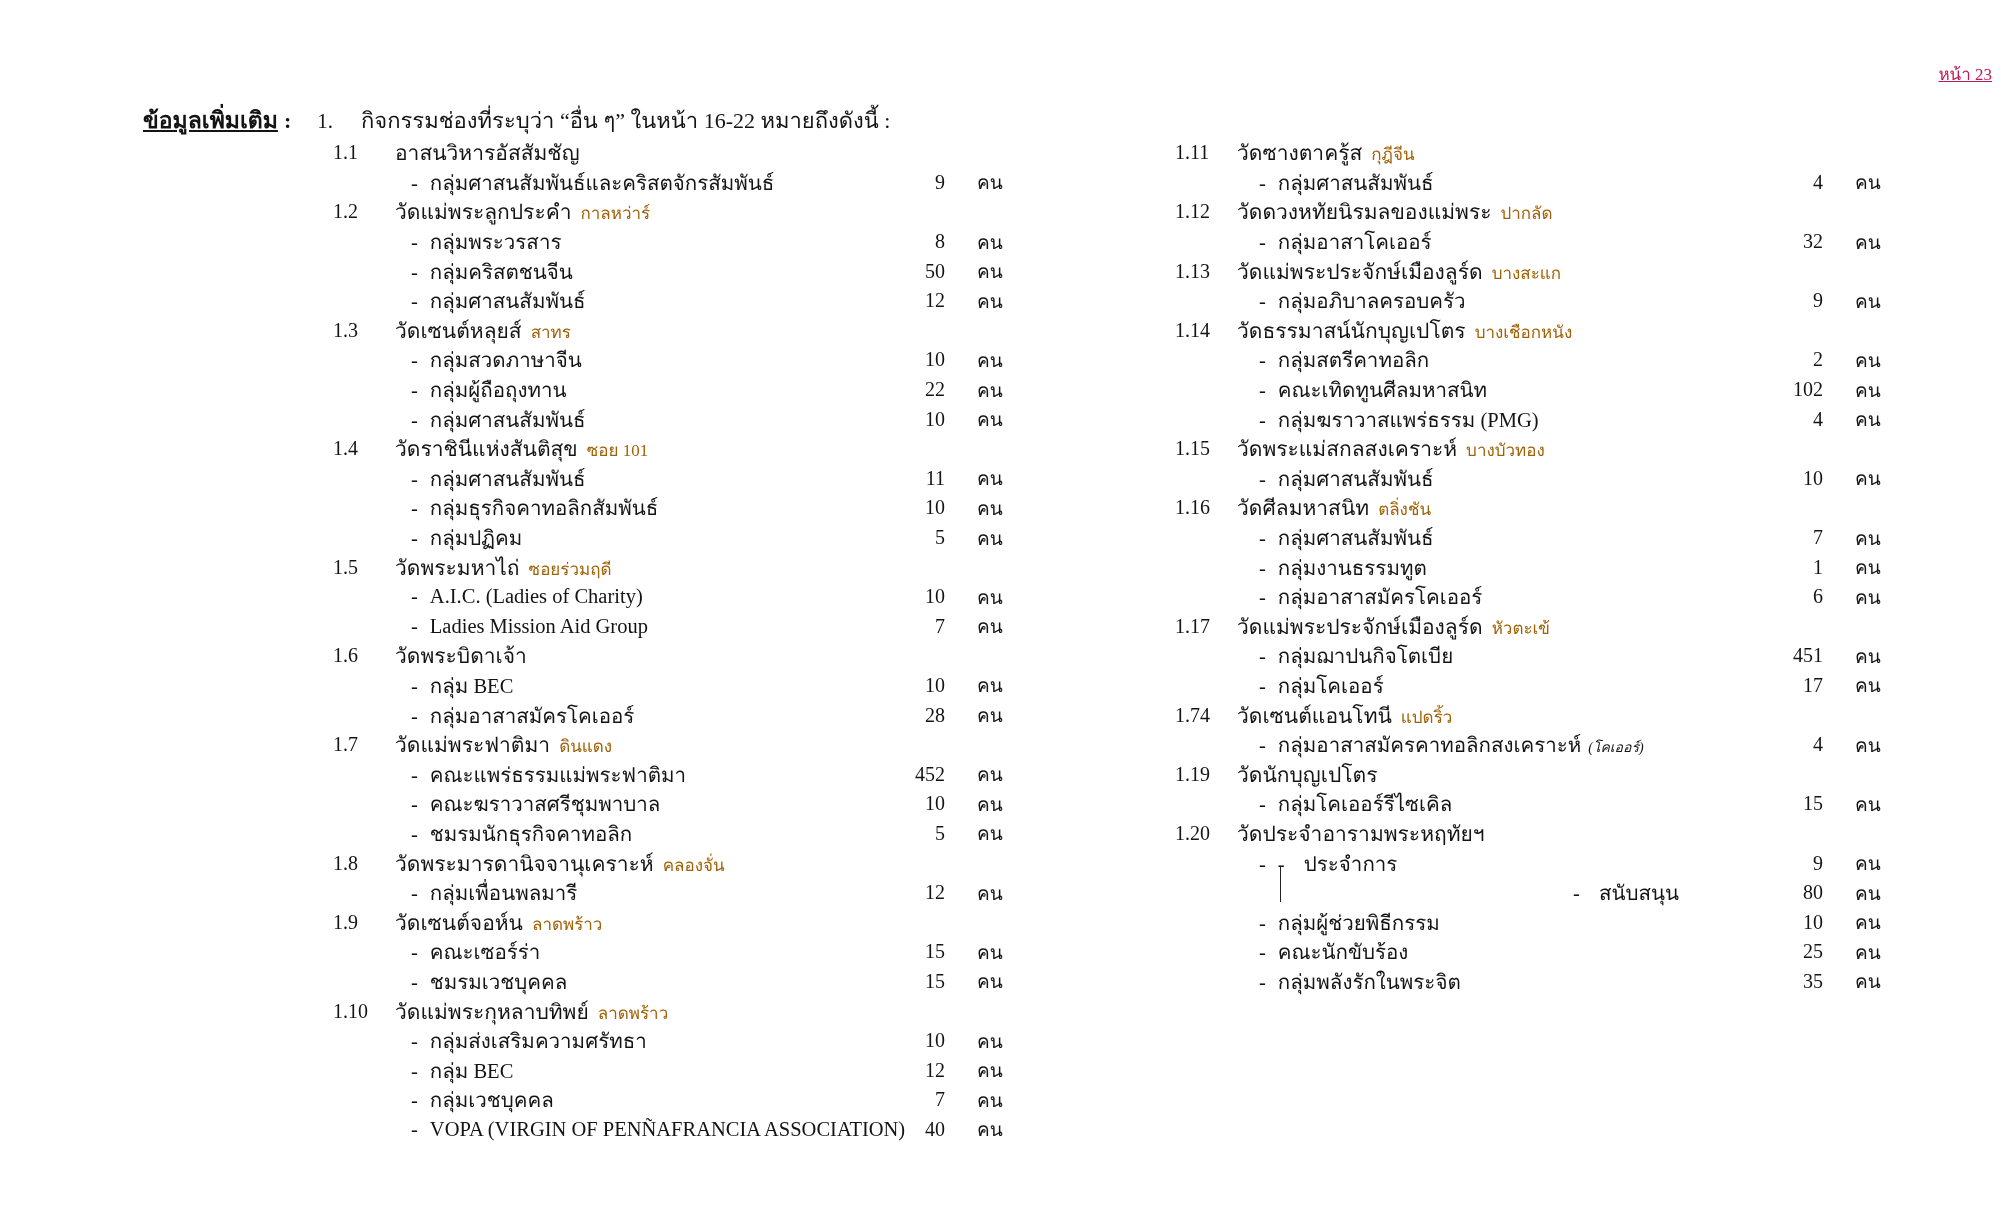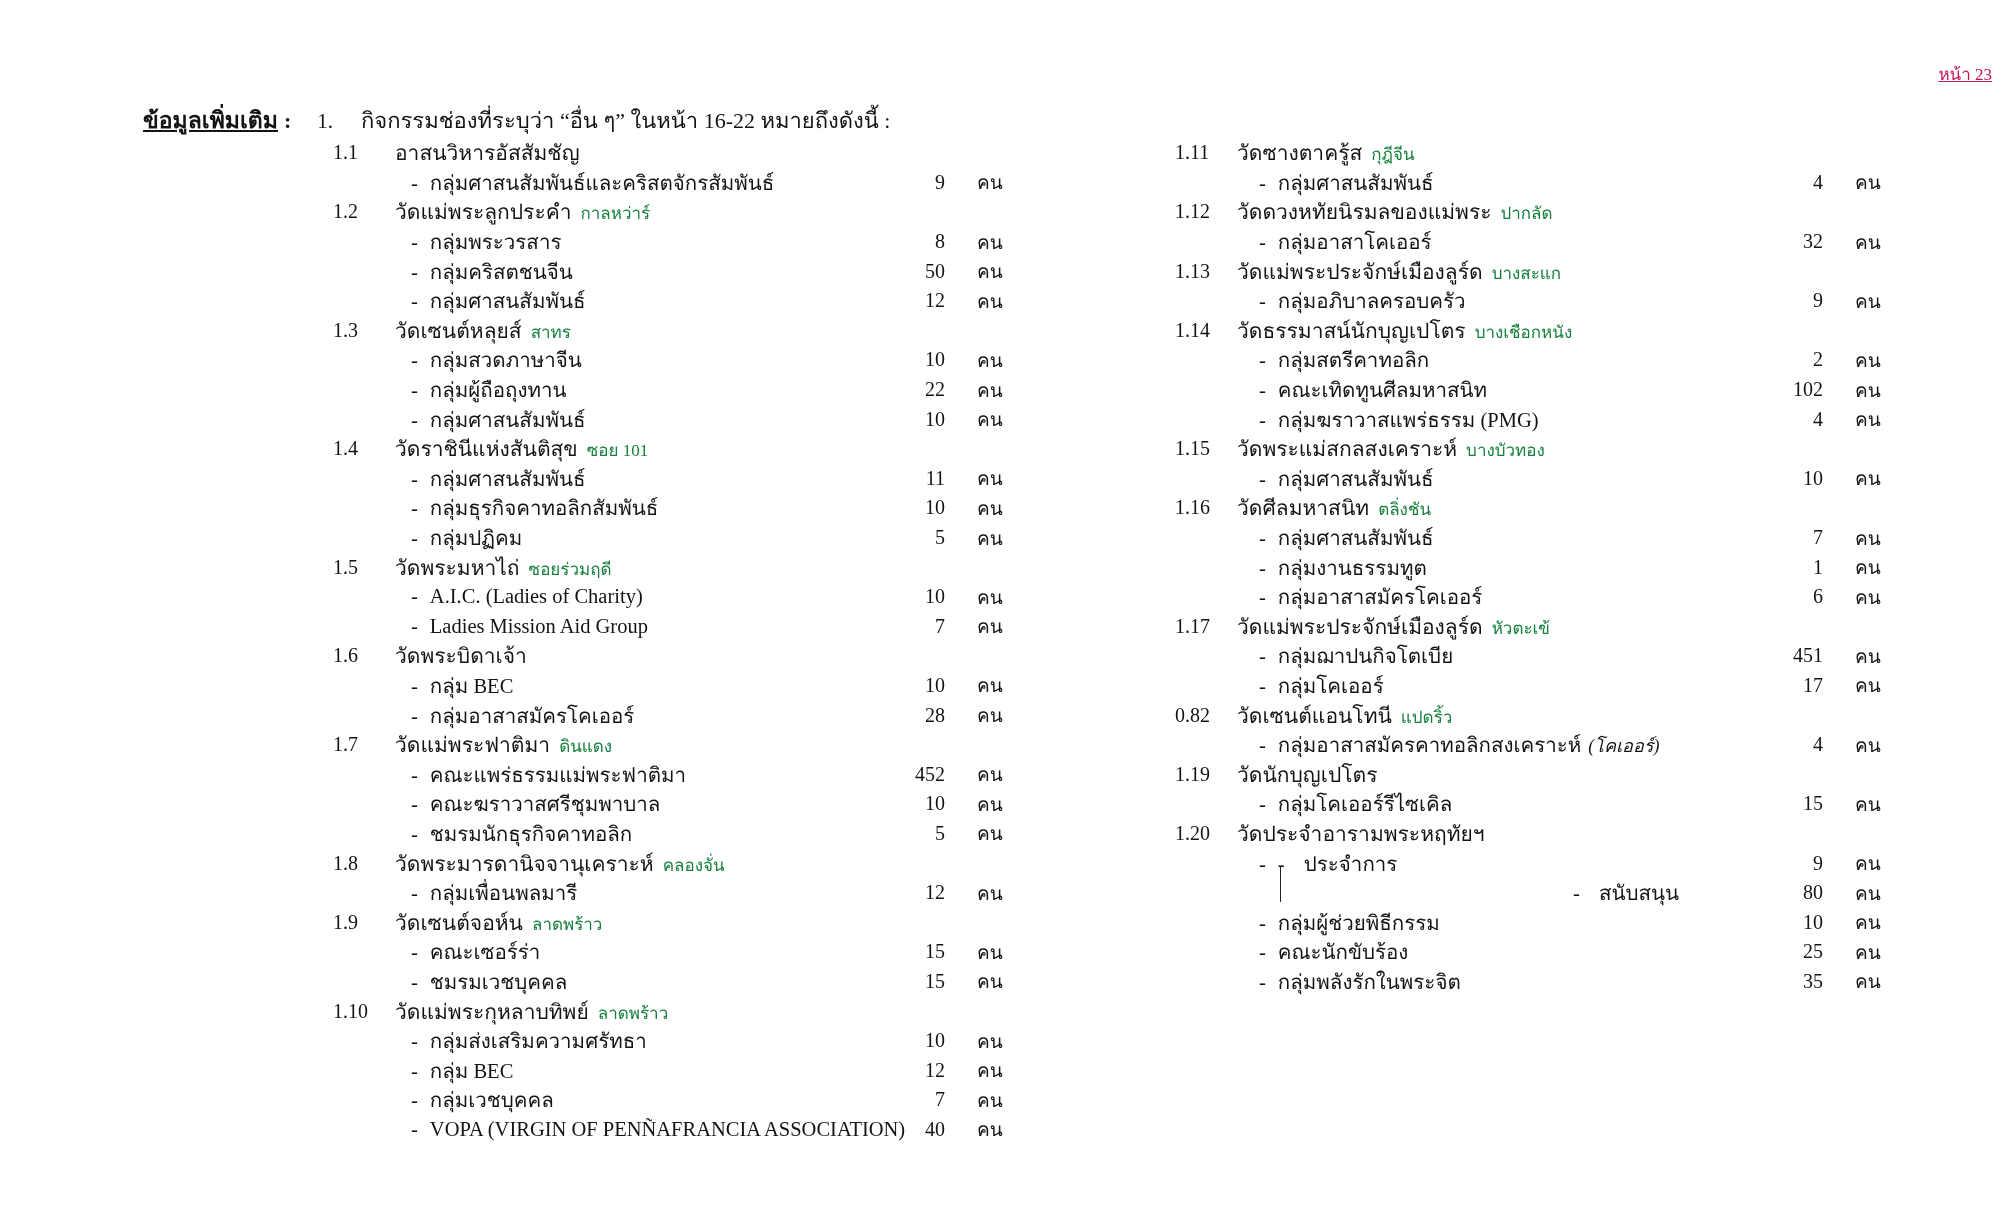--- a/index.html
+++ b/index.html
@@ -21,24 +21,24 @@
   .col{position:absolute;top:138px;}
   .col-left{left:333px;width:692px;}
   .col-right{left:1175px;width:728px;}
 
   .row{display:flex;height:29.6px;align-items:center;}
   .c-no{width:62px;font-size:20px;flex:none;}
   .c-label{flex:1;min-width:0;font-size:20.5px;display:flex;align-items:baseline;white-space:nowrap;}
   .c-count{width:70px;flex:none;text-align:right;font-size:20px;}
   .c-unit{width:80px;flex:none;box-sizing:border-box;padding-left:32px;font-size:19px;}
   .church-name{font-weight:normal;font-size:21px;}
-  .church-loc{font-size:17px;margin-left:9px;color:#15803d;}
+  .church-loc{font-size:17px;margin-left:9px;color:#a16207;}
   .dash{margin:0 12px 0 16px;flex:none;}
   .col-right .dash{margin-left:22px;}
-  .note-italic{font-style:italic;font-size:18px;margin-left:7px;}
+  .note-italic{font-style:italic;font-size:14px;margin-left:7px;}
 
   
   .split-main{width:336px;flex:none;}
   .split-mark{position:relative;width:26px;flex:none;}
   .split-mark .d{display:inline-block;}
   .split-mark .vline{
     position:absolute;left:2px;top:13px;height:36px;
     border-left:1.6px solid #222;
   }
 </style>
@@ -523,21 +523,21 @@
     <div class="row">
       <span class="c-no"></span>
       <span class="c-label">
         <span class="dash">-</span>
         <span class="group-text">กลุ่มโคเออร์</span>
       </span>
       <span class="c-count">17</span>
       <span class="c-unit">คน</span>
     </div>
     <div class="row">
-      <span class="c-no">0.82</span>
+      <span class="c-no">1.74</span>
       <span class="c-label">
         <span class="church-name">วัดเซนต์แอนโทนี</span>
         <span class="church-loc">แปดริ้ว</span>
       </span>
       <span class="c-count"></span>
       <span class="c-unit"></span>
     </div>
     <div class="row">
       <span class="c-no"></span>
       <span class="c-label">

